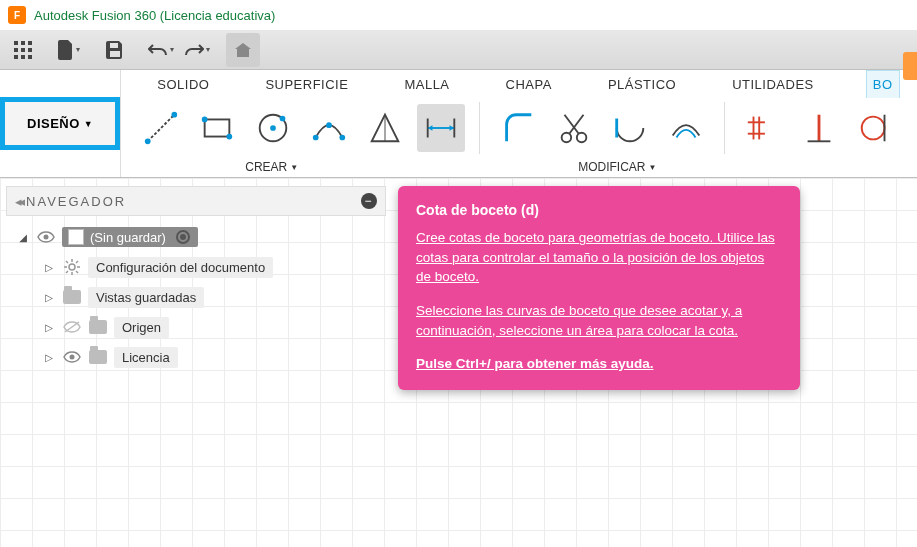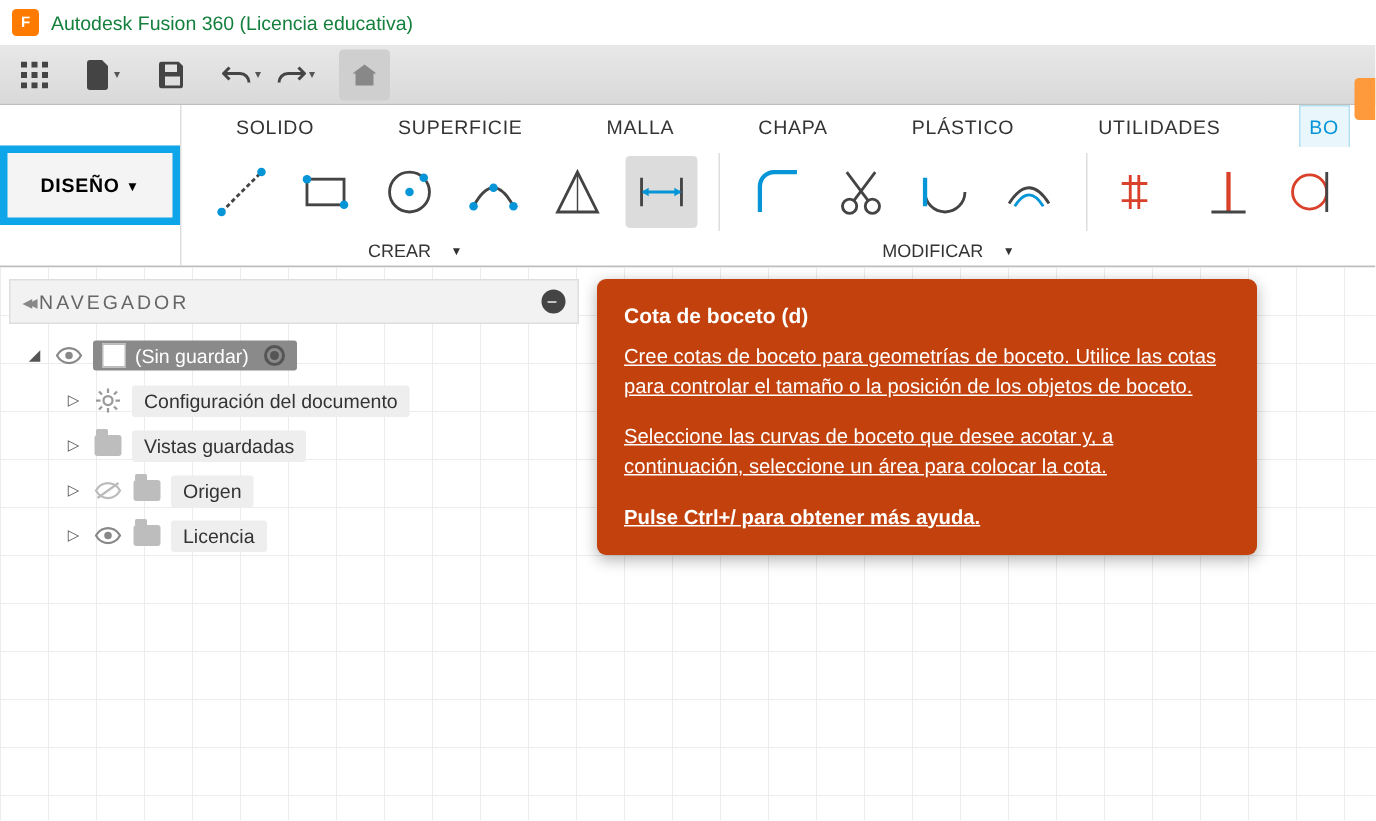--- a/index.html
+++ b/index.html
@@ -17,40 +17,40 @@
 .ribbon-rest { flex:1; display:flex; flex-direction:column;}
 .tabs { height: 28px; display:flex; align-items:flex-end; gap: 48px; padding-left: 32px; font-size: 13px; color:#333; }
 .tab { padding: 18px 4px 6px 4px; cursor:pointer; letter-spacing:.5px;}
 .tab.last { color:#0696d7; font-weight:normal; background:#e9f6fc; border:1px solid #b5e1f2; border-bottom:none; padding:6px 6px;}
 .tools-row { flex:1; display:flex; align-items:center; padding: 0 0 0 16px; gap: 8px;}
 .tool { width: 48px; height: 48px; display:flex; align-items:center; justify-content:center; border-radius:3px; cursor:pointer;}
 .tool.active { background:#dcdcdc; }
 .tool svg { width: 38px; height: 38px; }
 .vsep { width:1px; height:52px; background:#ddd; margin: 0 6px;}
 .complabels { height:20px; display:flex; gap: 280px; padding-left: 124px; font-size:12px; color:#333; align-items:center;}
-.complabel { display:flex; align-items:center; gap:13px; cursor:pointer;}
+.complabel { display:flex; align-items:center; gap:3px; cursor:pointer;}
 .canvas-area { position: absolute; top: 178px; left:0; right:0; bottom:0; background-image: linear-gradient(#ececec 1px, transparent 1px), linear-gradient(90deg,#ececec 1px, transparent 1px); background-size: 32px 32px; }
 .browser-panel { position:absolute; top: 186px; left: 6px; width: 380px; background: transparent;}
 .browser-hdr { height: 30px; background:#f2f2f2; border:1px solid #dedede; display:flex; align-items:center; padding:0 8px; font-size:13px; letter-spacing:2px; color:#666; justify-content:space-between;}
 .browser-collapse { display:flex; align-items:center; gap:4px;}
 .minus-circ { width:16px; height:16px; border-radius:50%; background:#444; color:#fff; display:flex; align-items:center; justify-content:center; font-size:12px; line-height:1;}
 .tree { padding: 6px 4px 4px 10px; font-size: 13px; color:#333;}
 .tree-row { display:flex; align-items:center; height: 30px; gap: 6px; }
 .tw { width:14px; text-align:center; color:#555; font-size:10px; cursor:pointer;}
 .eye { width:20px; height:20px; display:flex; align-items:center; justify-content:center; color:#777;}
 .node-chip { background:#8a8a8a; color:#fff; padding:2px 8px 2px 6px; border-radius:2px; display:flex; align-items:center; gap:6px; font-size:13px;}
 .cube-ic { width:16px; height:16px; background:#fff; border:1px solid #bbb; display:inline-block;}
 .radio-ic { width:14px; height:14px; border:2px solid #555; border-radius:50%; display:inline-flex; align-items:center; justify-content:center; margin-left:4px;}
 .radio-ic::after{content:""; width:6px; height:6px; background:#555; border-radius:50%;}
 .sub { margin-left: 26px;}
 .sub .lbl { background:#eeeeee; padding: 3px 8px; border-radius:2px; }
 .gear { color:#888;}
 .folder-ic { width:18px; height:14px; background:#bdbdbd; border-radius:2px; position:relative; display:inline-block;}
 .folder-ic::before{content:""; position:absolute; top:-4px; left:1px; width:8px; height:4px; background:#bdbdbd; border-radius:1px 1px 0 0;}
-.tooltip { position:absolute; top: 186px; left: 398px; width: 440px; background:#c2410c; color:#fff; border-radius:6px; padding: 14px 18px 16px 18px; font-size: 13.5px; line-height:1.45; box-shadow:0 3px 10px rgba(0,0,0,.3);}
+.tooltip { position:absolute; top: 186px; left: 398px; width: 402px; background:#ec4899; color:#fff; border-radius:6px; padding: 14px 18px 16px 18px; font-size: 13.5px; line-height:1.45; box-shadow:0 3px 10px rgba(0,0,0,.3);}
 .tooltip .tt-title { font-weight:bold; margin-bottom:8px; font-size:14px;}
 .tooltip p { margin-bottom: 14px; text-decoration: underline; }
 .tooltip p:last-child{ margin-bottom:0; font-weight:bold;}
 .viewcube-hint{ position:absolute; right:0; top:52px; width:14px; height:28px; background:#ff9a3c; border-radius:3px 0 0 3px;}
 </style>
 </head>
 <body>
 
 <div class="titlebar">
   <div class="app-icon">F</div>

